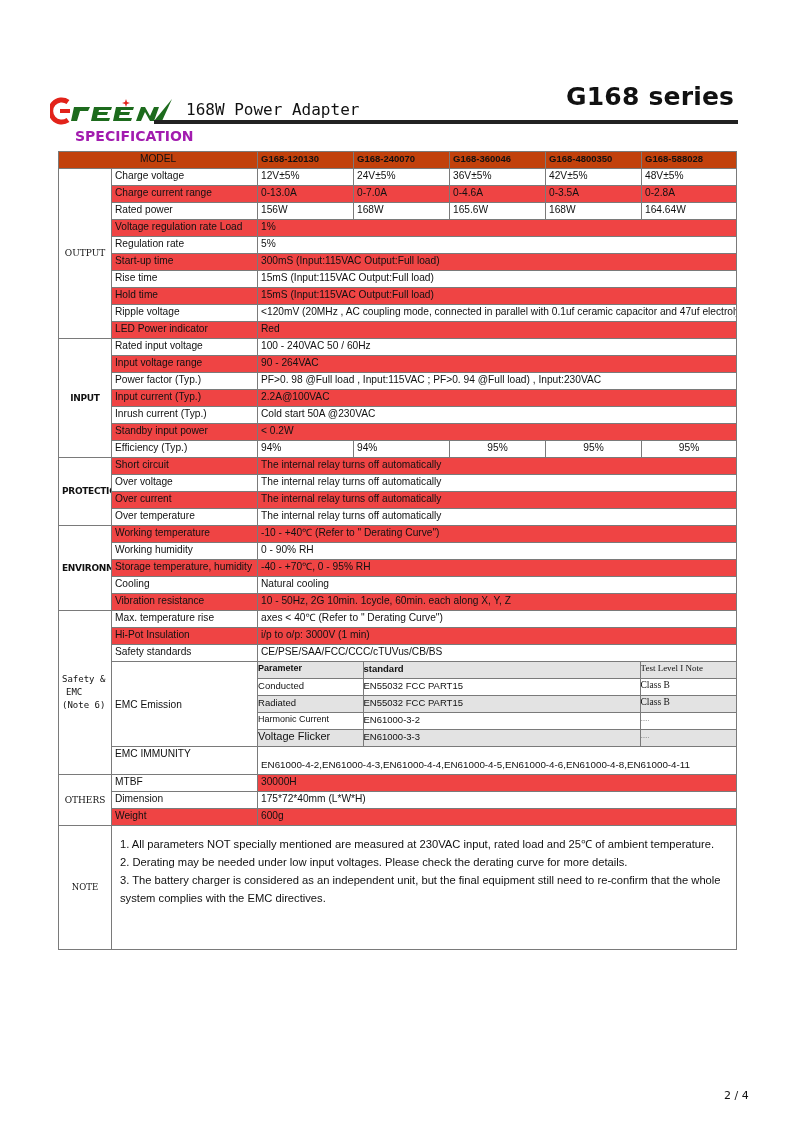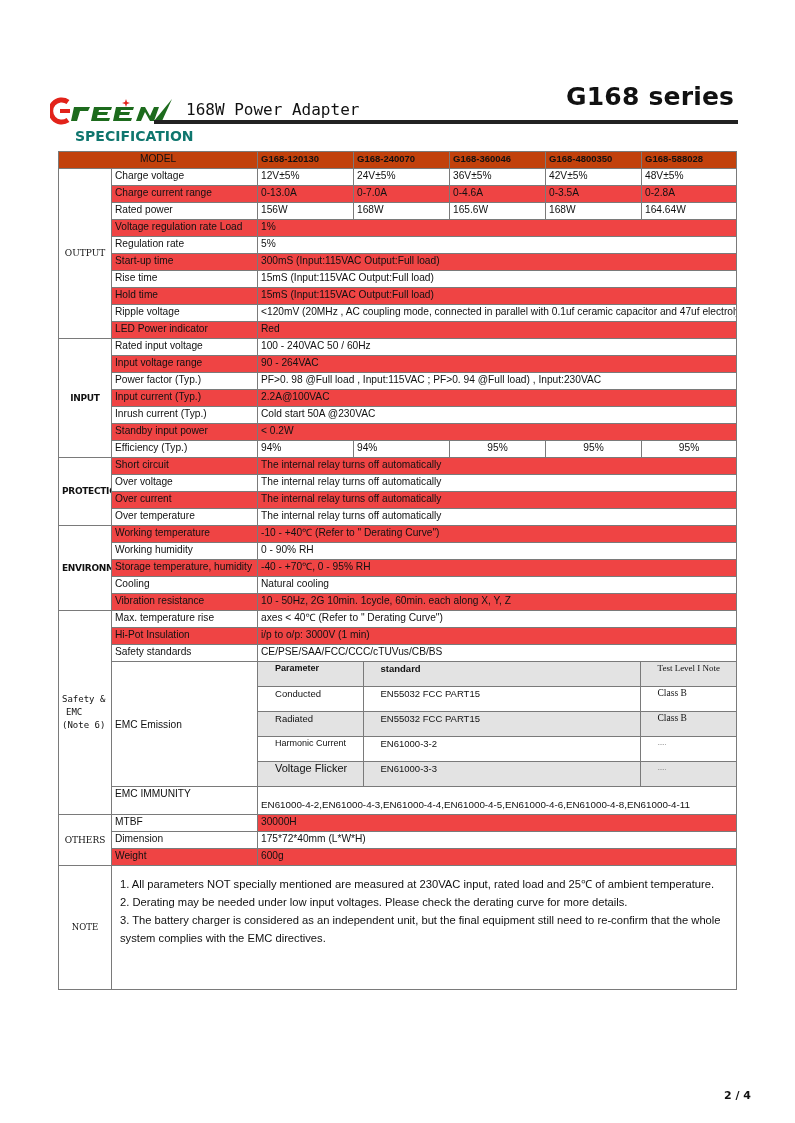--- a/index.html
+++ b/index.html
@@ -3,44 +3,44 @@
 <meta charset="utf-8">
 <style>
   html, body { margin: 0; padding: 0; background: #ffffff; }
   body { width: 795px; height: 1123px; position: relative; overflow: hidden; font-family: "Liberation Sans", sans-serif; color: #111; }
 
   .header { position: absolute; left: 0; top: 0; width: 795px; height: 118px; }
   .logo { position: absolute; left: 50px; top: 95px; width: 128px; height: 32px; }
   .product-title { position: absolute; left: 186px; top: 100px; font-family: "DejaVu Sans Mono", "Liberation Mono", monospace; font-size: 16px; letter-spacing: 0px; color: #111; }
   .series-title { position: absolute; left: 566px; top: 82px; font-family: "DejaVu Sans", sans-serif; font-weight: bold; font-size: 25px; color: #111; letter-spacing: 0.2px; }
   .header-rule { position: absolute; left: 154px; top: 120px; width: 584px; height: 4px; background: #222; }
-  .spec-label { position: absolute; left: 75px; top: 128px; font-family: "DejaVu Sans", sans-serif; font-weight: bold; font-size: 14px; color: #0f766e; }
+  .spec-label { position: absolute; left: 75px; top: 128px; font-family: "DejaVu Sans", sans-serif; font-weight: bold; font-size: 14px; color: #a21caf; }
 
   table.spec { position: absolute; left: 58px; top: 151px; width: 678px; border-collapse: collapse; table-layout: fixed; font-size: 10.2px; }
   table.spec td { border: 1px solid #7a7a7a; padding: 0 3px; height: 16px; line-height: 13px; vertical-align: top; white-space: nowrap; overflow: hidden; }
   table.spec tr.shade td.p, table.spec tr.shade td.v { background: #ef4444; }
   td.cat { background: #ffffff; text-align: center; vertical-align: middle !important; font-size: 9.5px; }
   td.cat.serif { font-family: "DejaVu Serif", "Liberation Serif", serif; font-size: 9px; }
   td.cat.bold { font-family: "DejaVu Sans", sans-serif; font-weight: bold; font-size: 9px; letter-spacing: -0.3px; }
   td.cat.mono { font-family: "DejaVu Sans Mono", "Liberation Mono", monospace; font-size: 9px; text-align: left; }
   .model-row td { background: #c2410c; height: 17px; vertical-align: middle; }
   .model-label { text-align: center; }
   .model-head { font-weight: bold; font-size: 9.5px; }
   td.wrap { white-space: normal; line-height: 15px; }
   .emc-sub { padding: 0 !important; }
   table.emc { width: 100%; border-collapse: collapse; table-layout: fixed; font-size: 9.5px; }
-  table.emc td { border: 0; border-right: 1px solid #7a7a7a; border-bottom: 1px solid #7a7a7a; height: 24px; padding: 0 17px; }
+  table.emc td { border: 0; border-right: 1px solid #7a7a7a; border-bottom: 1px solid #7a7a7a; height: 16px; padding: 0 0; }
   table.emc td:last-child { border-right: 0; font-family: Liberation Serif, serif; }
   table.emc tr:last-child td { border-bottom: 0; }
   table.emc tr.shade td { background: #e3e3e3; }
   .emc-head-mono { font-family: "DejaVu Sans Mono", "Liberation Mono", monospace; font-size: 9px; }
   .emc-head-bold { font-weight: bold; }
   .note-cell { white-space: normal !important; font-size: 11.2px; line-height: 18px !important; padding: 9px 8px !important; height: 105px !important; }
   .note-line { display: block; }
-  .page-number { position: absolute; left: 724px; top: 1089px; font-family: "DejaVu Sans", sans-serif; font-weight: bold; font-size: 11px; color: #111; }
+  .page-number { position: absolute; left: 724px; top: 1089px; font-family: "DejaVu Sans", sans-serif; font-weight: normal; font-size: 11px; color: #111; }
 </style>
 </head>
 <body>
 
 <div class="header">
   <svg class="logo" viewBox="0 0 128 32" xmlns="http://www.w3.org/2000/svg">
     <path d="M18 7 A11 11 0 1 0 18 25" fill="none" stroke="#e2231a" stroke-width="5"></path>
     <rect x="10" y="14" width="10" height="4" fill="#e2231a"></rect>
     <path d="M24 12 L40 12 L38 16 L30 16 L27 26 L21 26 Z" fill="#1d6b1d"></path>
     <path d="M44 12 L62 12 L61 15 L49 15 L48.5 17 L58 17 L57 20 L47.6 20 L47 23 L60 23 L59 26 L41 26 Z" fill="#1d6b1d"></path>

